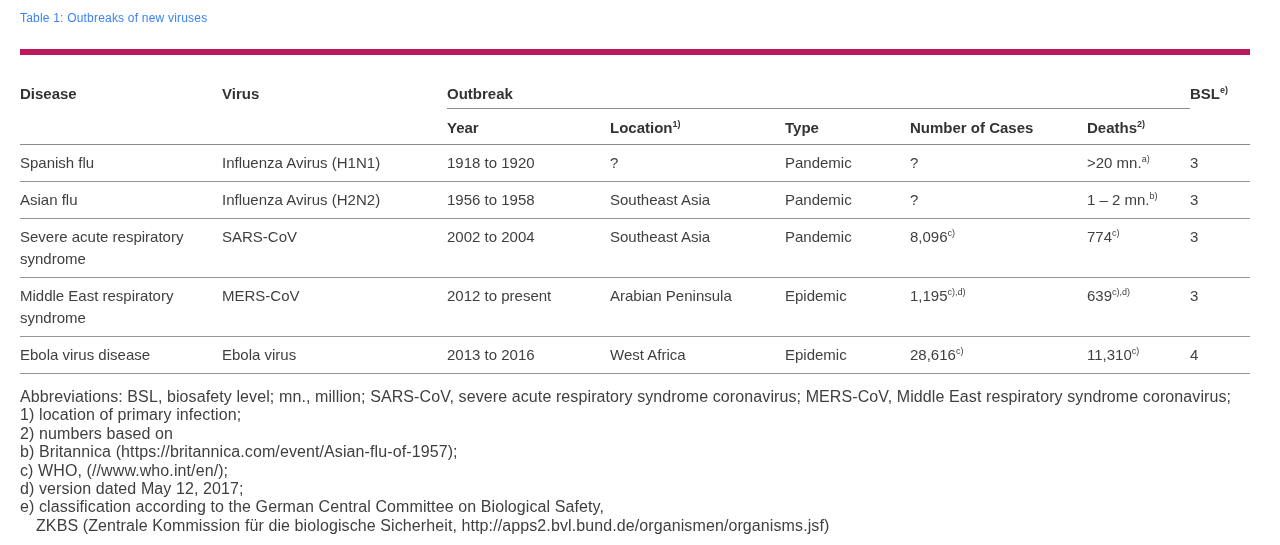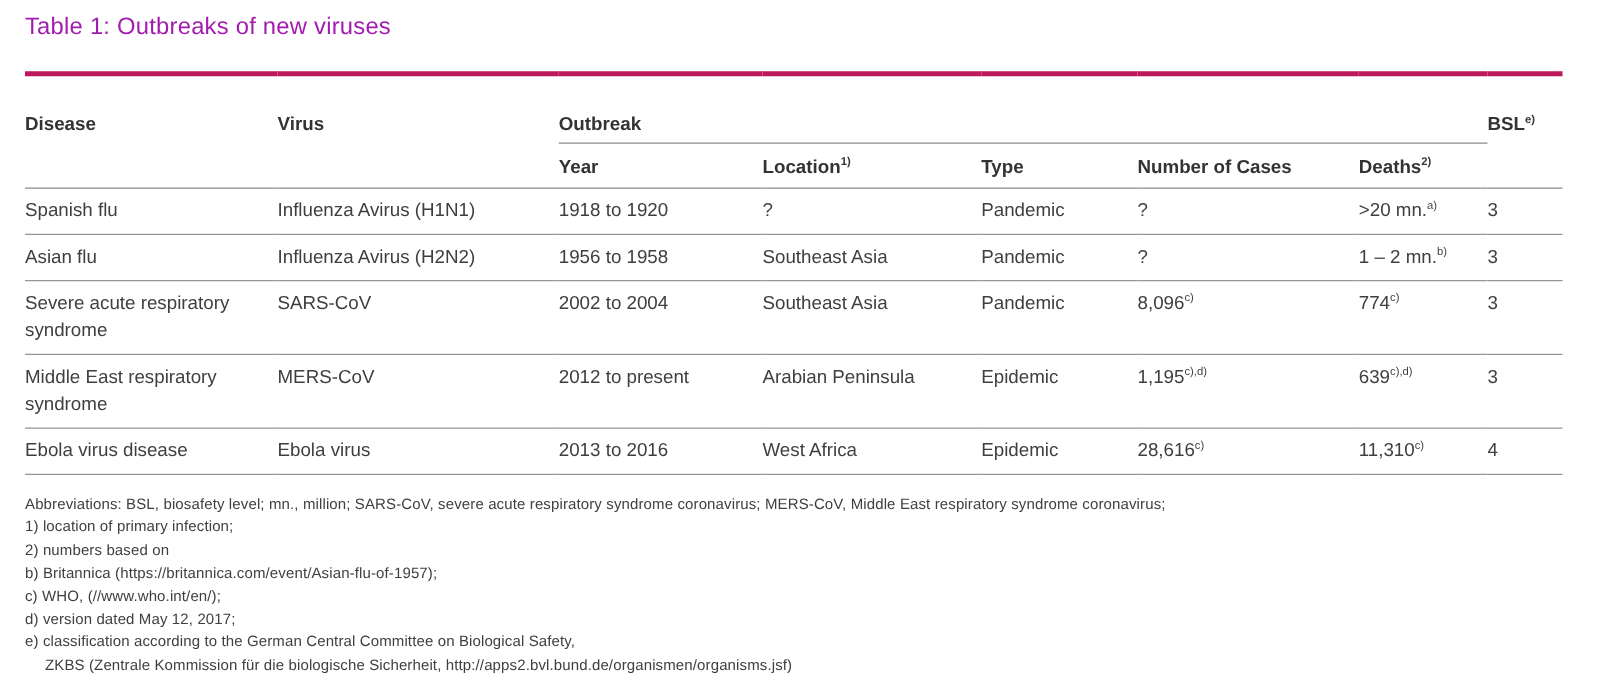--- a/index.html
+++ b/index.html
@@ -5,22 +5,22 @@
   * { margin: 0; padding: 0; box-sizing: border-box; }
   html, body {
     width: 1280px; height: 545px;
     background: #ffffff;
     font-family: "Liberation Sans", "DejaVu Sans", sans-serif;
     color: #3f3f3f;
     overflow: hidden;
   }
   .page { position: relative; width: 1280px; height: 545px; padding: 11px 30px 0 20px; }
   .doc-title {
-    font-size: 19px;
-    color: #a21caf;
+    font-size: 12px;
+    color: #3b82f6;
     letter-spacing: 0.2px;
     margin-bottom: 24px;
   }
   table.outbreak-table {
     width: 1230px;
     border-collapse: collapse;
     table-layout: fixed;
     font-size: 15px;
     color: #3f3f3f;
   }
@@ -29,21 +29,21 @@
     vertical-align: top;
     font-weight: normal;
     padding: 7px 8px 7px 0;
     line-height: 22px;
   }
   .outbreak-table thead th {
     font-weight: bold;
     color: #333333;
   }
   .outbreak-table thead tr.group-row th {
-    border-top: 4px solid #be185d;
+    border-top: 6px solid #be185d;
     padding-top: 27px;
     padding-bottom: 2px;
     line-height: 24px;
   }
   .outbreak-table thead th.outbreak-group {
     text-align: left;
     border-bottom: 1px solid #8c8c8c;
   }
   .outbreak-table thead tr.sub-row th {
     padding-bottom: 4px;
@@ -53,21 +53,21 @@
   .outbreak-table thead th.span-two { border-bottom: 1px solid #8c8c8c; }
   .outbreak-table tbody td { border-bottom: 1px solid #969696; }
   .outbreak-table sup, .doc-title sup {
     font-size: 9px;
     line-height: 0;
     vertical-align: super;
     letter-spacing: 0;
   }
   .footnotes {
     margin-top: 14px;
-    font-size: 12px;
+    font-size: 16px;
     line-height: 18.4px;
     color: #3f3f3f;
     letter-spacing: 0.1px;
   }
   .footnote-line.indent { padding-left: 16px; }
 </style>
 </head>
 <body>
 
 <div class="page">

